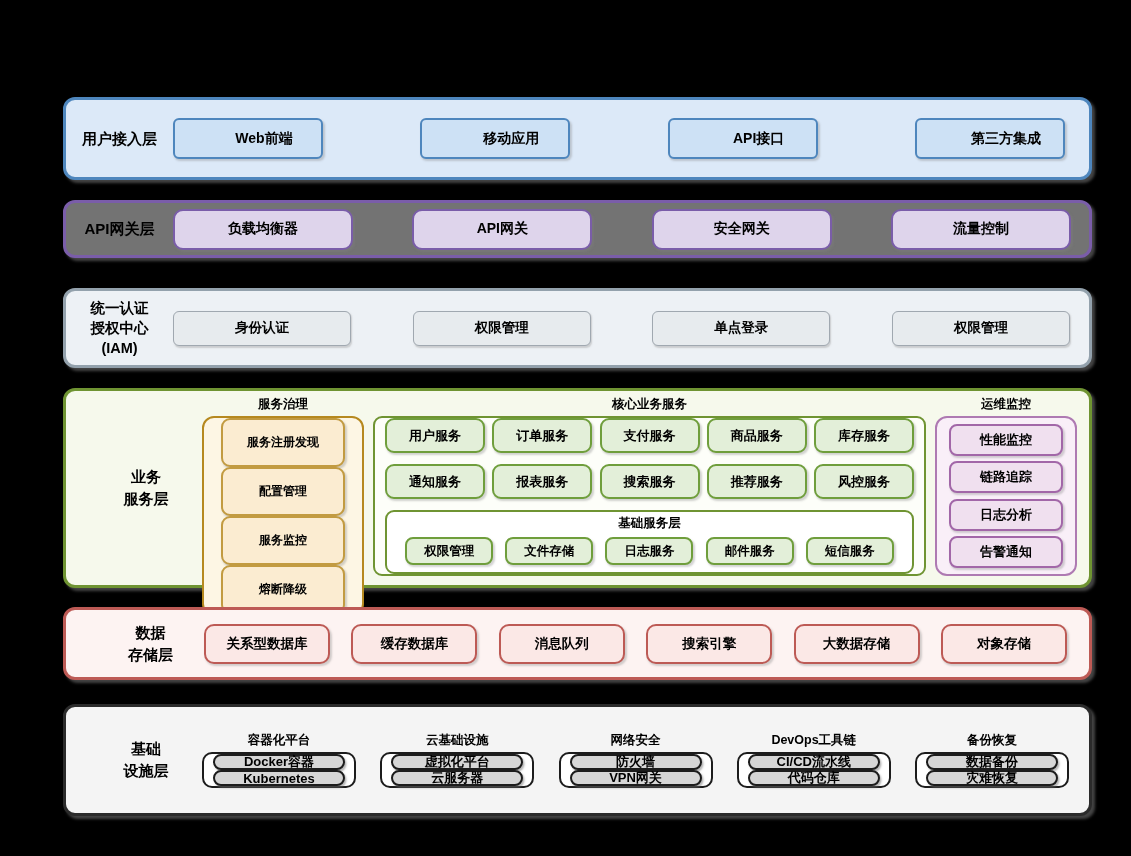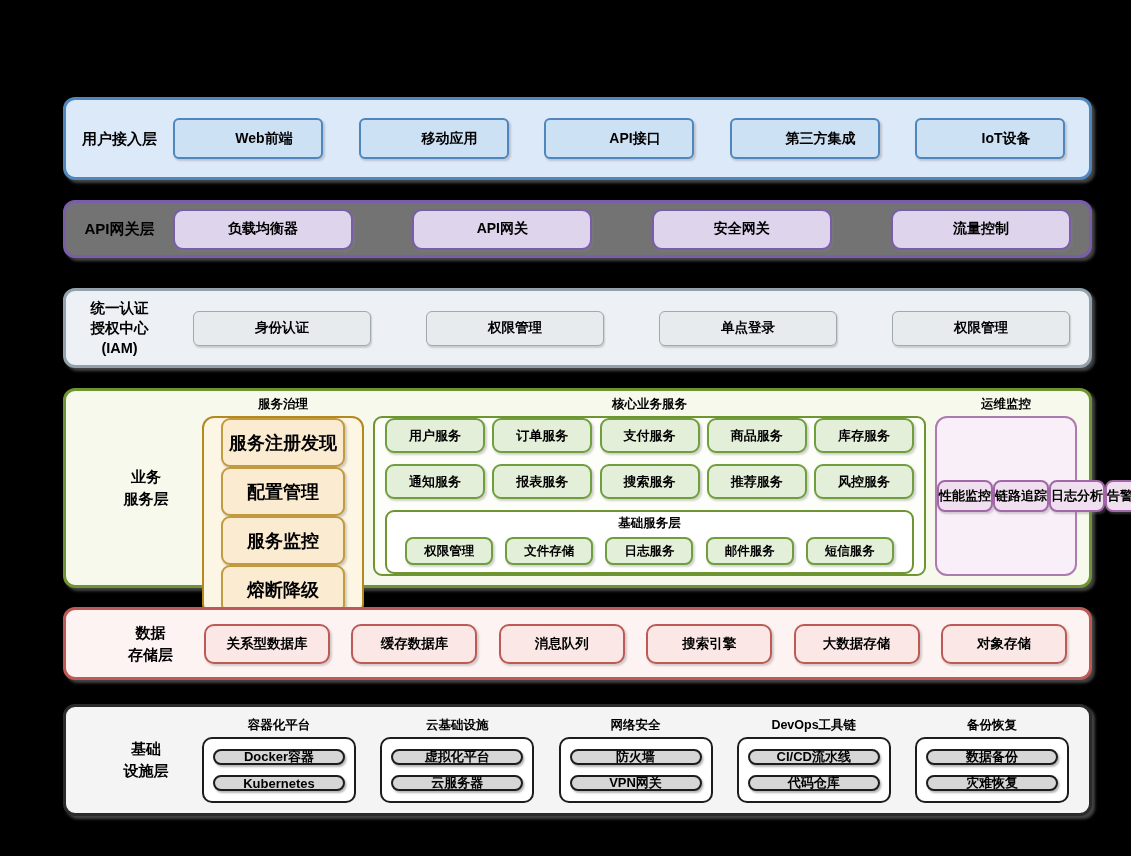--- a/index.html
+++ b/index.html
@@ -10,21 +10,21 @@
     overflow:hidden;
   }
   .layer {
     position:absolute; left:63px; width:1029px;
     border-radius:12px; border:3px solid; box-sizing:border-box;
     display:flex; align-items:center;
     box-shadow:3px 3px 3px rgba(150,150,150,.45);
   }
   #layer-user-access { top:97px;  height:83px;  background:#dce9f8; border-color:#4e86bd; }
   #layer-api-gateway { top:200px; height:58px;  background:#737373; border-color:#7a5da9;justify-content:flex-end; }
-  #layer-iam         { top:288px; height:80px;  background:#edf1f5; border-color:#93a1ac;gap:20px; }
+  #layer-iam         { top:288px; height:80px;  background:#edf1f5; border-color:#93a1ac; }
   #layer-business    { top:388px; height:200px; background:#f6f9ec; border-color:#6f9432; align-items:stretch; }
   #layer-storage     { top:607px; height:73px;  background:#fdf3f2; border-color:#bd5a55;padding-left:31px; }
   #layer-infra       { top:704px; height:112px; background:#f4f4f4; border-color:#2b2b2b; align-items:stretch; }
 
   .layer-label { width:107px; flex-shrink:0; align-self:center; text-align:center;
                  font-weight:bold; font-size:15px; line-height:1.45; }
   #layer-business .layer-label, #layer-infra .layer-label { width:112px;padding-left:24px; }
   .layer-label span { display:block; }
   .iam-label { font-size:14.5px; line-height:1.4; }
 
@@ -44,53 +44,52 @@
   .chip-l5 { width:126px; height:40px; font-size:13.5px; background:#fbe8e6; border:2px solid #bd5a55; border-radius:10px; }
 
   .biz-content { flex:1; display:flex; gap:9px; padding:3px 12px 9px 0; }
   .col { display:flex; flex-direction:column; }
   .col-gov  { width:162px; }
   .col-core { flex:1; }
   .col-ops  { width:142px; }
   .col-title { font-size:12.5px; font-weight:bold; text-align:center; padding:2px 0 3px; }
   .gov-box { flex:1; background:#fdf6e4; border:2.5px solid #b6891f; border-radius:12px;
              display:flex; flex-direction:column; align-items:center; justify-content:space-evenly; }
-  .chip-gov { width:124px; height:49px; font-size:18px; background:#fbecd1; border:2px solid #c29b41; border-radius:9px; }
+  .chip-gov { width:124px; height:49px; font-size:12px; background:#fbecd1; border:2px solid #c29b41; border-radius:9px; }
   .core-box { flex:1; background:#fdfef9; border:2.5px solid #6f9432; border-radius:9px;
               display:flex; flex-direction:column; justify-content:space-between; padding:0 10px; box-sizing:border-box; }
   .core-row { display:flex; justify-content:space-between; }
   .chip-core { width:100px; height:35px; font-size:13px; background:#e3efd9; border:2px solid #6f9e3c; border-radius:9px; }
   .base-box { background:#ffffff; border:2px solid #6f9432; border-radius:9px; padding:1px 6px 7px; }
   .base-title { font-size:12.5px; font-weight:bold; text-align:center; padding:2px 0 5px; }
   .base-row { display:flex; justify-content:space-evenly; }
   .chip-base { width:88px; height:28px; font-size:12.5px; background:#e3efd9; border:2px solid #6f9e3c; border-radius:8px; }
   .ops-box { flex:1; background:#f9eff8; border:2.5px solid #ae7ab2; border-radius:12px;
-             display:flex; flex-direction:row; align-items:center; justify-content:space-evenly; }
+             display:flex; flex-direction:column; align-items:center; justify-content:space-evenly; }
   .chip-ops { width:114px; height:32px; font-size:13px; background:#f0e0ef; border:2px solid #a267a8; border-radius:8px; }
 
-  .infra-content { flex:1; display:flex; justify-content:space-between; padding:8px 20px 10px 0; }
+  .infra-content { flex:1; display:flex; justify-content:space-between; padding:8px 20px 10px 0;align-items:center; }
   .infra-col { display:flex; flex-direction:column; width:154px; }
   .infra-box { flex:1; background:#ffffff; border:2px solid #1c1c1c; border-radius:10px;
                display:flex; flex-direction:column; align-items:center; justify-content:space-evenly; }
   .chip-infra { width:132px; height:16px; font-size:13px; background:#d6d6d6; border:2px solid #1c1c1c; border-radius:8px;
                 box-shadow:1.5px 2px 2px rgba(110,110,110,.5); }
 </style>
 </head>
 <body>
 
 <div>
 
   <div class="layer" id="layer-user-access">
     <div class="layer-label">用户接入层</div>
     <div class="hrow">
       <div class="chip chip-l1">Web前端</div>
       <div class="chip chip-l1">移动应用</div>
       <div class="chip chip-l1">API接口</div>
       <div class="chip chip-l1">第三方集成</div>
-      <div class="chip chip-l1">IoT设备</div>
     </div>
   </div>
 
   <div class="layer" id="layer-api-gateway">
     <div class="layer-label">API网关层</div>
     <div class="hrow">
       <div class="chip chip-l2">负载均衡器</div>
       <div class="chip chip-l2">API网关</div>
       <div class="chip chip-l2">安全网关</div>
       <div class="chip chip-l2">流量控制</div>

